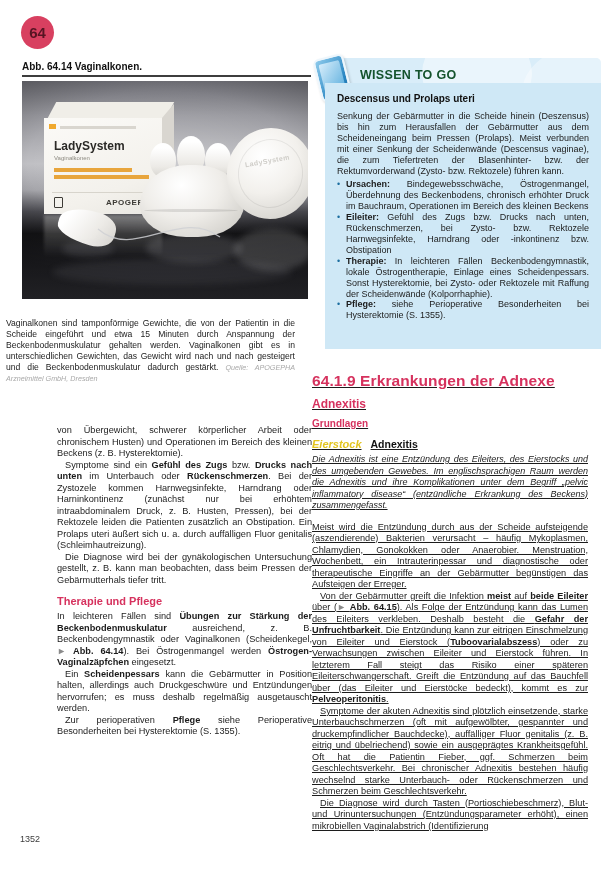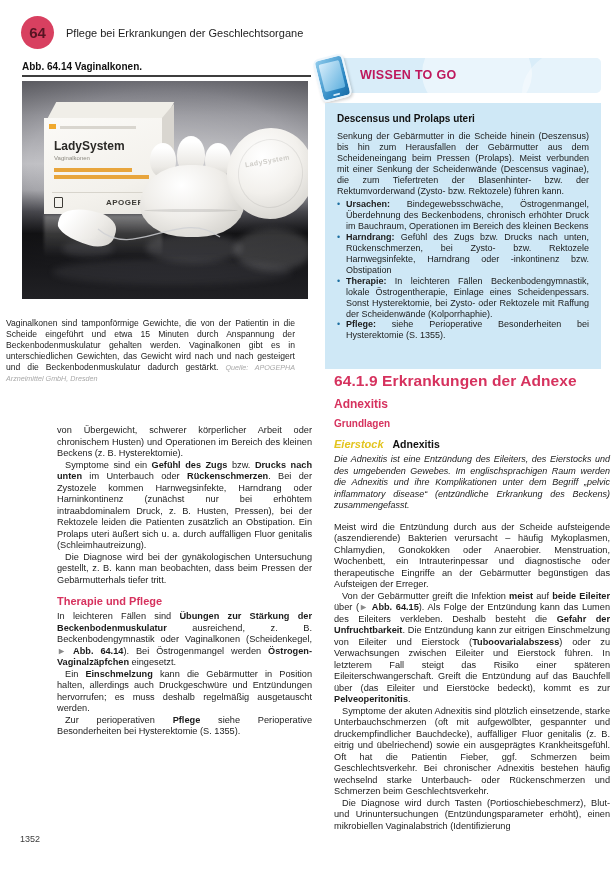--- a/index.html
+++ b/index.html
@@ -66,45 +66,45 @@
   .refl.r2{left:212px;top:148px;width:78px;height:42px;background:rgba(240,240,244,0.16);}
   .refl.r3{left:40px;top:160px;width:52px;height:16px;background:rgba(240,240,244,0.10);}
   .refl.r4{left:30px;top:178px;width:240px;height:26px;background:rgba(150,150,158,0.12);}
 
   .caption{position:absolute;left:6px;top:304px;width:289px;font-size:8.6px;line-height:11px;
     text-align:justify;color:#222;margin-top:14px;}
   .caption .source{font-size:7.2px;font-style:italic;color:#a9a9a9;}
 
   
   .col-left{position:absolute;left:57px;top:389px;width:255px;margin-top:36px;}
-  .col-right{position:absolute;left:334px;top:372px;width:276px;}
+  .col-right{position:absolute;left:312px;top:372px;width:276px;text-decoration:underline;}
   .para{margin:0;font-size:9.2px;line-height:11.5px;text-align:justify;color:#1c1c1c;}
   .indent{text-indent:8px;}
   .seg-b{font-weight:700;}
   .seg-a{color:#8a8a8a;}
   .sub-red{margin:9px 0 4px 0;font-size:11px;font-weight:700;color:#d6325e;}
 
   
   .wtg-band{position:absolute;left:332px;top:58px;width:269px;height:35px;background:#d9edf9;
     border-radius:5px;overflow:hidden;}
   .wtg-band .c1{position:absolute;left:90px;top:-30px;width:110px;height:90px;border-radius:50%;
     background:rgba(255,255,255,0.45);}
   .wtg-band .c2{position:absolute;left:190px;top:-12px;width:120px;height:95px;border-radius:50%;
     background:rgba(255,255,255,0.35);}
   .wtg-title{position:absolute;left:360px;top:68px;font-size:12.5px;font-weight:700;
-    color:#be185d;letter-spacing:0.3px;}
+    color:#14532d;letter-spacing:0.3px;}
   .phone-icon{position:absolute;left:317px;top:56px;width:27px;height:40px;
     transform:rotate(-14deg);background:linear-gradient(135deg,#8ecbec 0%,#2a86c2 70%,#1b6ba3 100%);
     border-radius:6px;border:2px solid #edf6fc;box-shadow:1px 2px 3px rgba(0,0,0,0.18);}
   .phone-icon .screen{position:absolute;left:3px;right:3px;top:4px;bottom:8px;border-radius:2px;
     background:linear-gradient(135deg,#d6edfb 0%,#5fb0de 100%);}
   .phone-icon .btn{position:absolute;left:50%;bottom:2px;width:7px;height:2.5px;margin-left:-3.5px;
     background:#d8ecf8;border-radius:1px;}
 
-  .wtg-box{position:absolute;left:325px;top:103px;width:276px;height:266px;background:#cfe8f6;
+  .wtg-box{position:absolute;left:325px;top:83px;width:276px;height:266px;background:#cfe8f6;
     border-radius:0;box-sizing:border-box;padding:10px 12px;}
   .wtg-box .boxtitle{font-size:10px;font-weight:700;color:#111;margin:0 0 7px 0;}
   .wtg-box .boxpara{margin:0 0 3px 0;font-size:9px;line-height:10.9px;text-align:justify;color:#1c1c1c;}
   .bullet{display:flex;margin:0;}
   .bullet .dot{flex:0 0 9px;font-size:9px;line-height:10.9px;color:#1c6ea0;}
   .bullet .btext{flex:1;font-size:9px;line-height:10.9px;text-align:justify;color:#1c1c1c;}
 
   
   .h-section{margin:0 0 7px 0;font-size:15.5px;font-weight:700;color:#d6325e;letter-spacing:0.1px;}
   .h-sub1{margin:0 0 7px 0;font-size:12px;font-weight:700;color:#d6325e;}
@@ -116,21 +116,20 @@
     text-align:justify;color:#222;}
 
   .page-number{position:absolute;left:20px;top:834px;font-size:9px;color:#3c3c3c;}
 </style>
 </head>
 <body>
 
 <div class="page">
 
   <div class="chapter-badge">64</div>
-  <div class="chapter-title">Pflege bei Erkrankungen der Geschlechtsorgane</div>
 
   <div class="fig-label">Abb. 64.14 Vaginalkonen.</div>
   <div class="fig-rule"></div>
 
   <div class="photo">
     <div class="vignette"></div>
 
     <div class="pbox-top"></div>
     <div class="pbox-side"></div>
     <div class="pbox">
@@ -172,21 +171,21 @@
   </div>
 
   <p class="caption"><span>Vaginalkonen sind tamponförmige Gewichte, die von der Patientin in die Scheide eingeführt und etwa 15 Minuten durch Anspannung der Beckenbodenmuskulatur gehalten werden. Vaginalkonen gibt es in unterschiedlichen Gewichten, das Gewicht wird nach und nach gesteigert und die Beckenbodenmuskulatur dadurch gestärkt. </span><span class="source">Quelle: APOGEPHA Arzneimittel GmbH, Dresden</span></p>
 
   <div class="col-left">
     <p class="para"><span>von Übergewicht, schwerer körperlicher Arbeit oder chronischem Husten) und Operationen im Bereich des kleinen Beckens (z. B. Hysterektomie).</span></p>
     <p class="para indent"><span>Symptome sind ein </span><span class="seg-b">Gefühl des Zugs</span><span> bzw. </span><span class="seg-b">Drucks nach unten</span><span> im Unterbauch oder </span><span class="seg-b">Rückenschmerzen</span><span>. Bei der Zystozele kommen Harnwegsinfekte, Harndrang oder Harninkontinenz (zunächst nur bei erhöhtem intraabdominalem Druck, z. B. Husten, Pressen), bei der Rektozele leiden die Patienten zusätzlich an Obstipation. Ein Prolaps uteri äußert sich u. a. durch auffälligen Fluor genitalis (Schleimhautreizung).</span></p>
     <p class="para indent"><span>Die Diagnose wird bei der gynäkologischen Untersuchung gestellt, z. B. kann man beobachten, dass beim Pressen der Gebärmutterhals tiefer tritt.</span></p>
     <h3 class="sub-red">Therapie und Pflege</h3>
     <p class="para"><span>In leichteren Fällen sind </span><span class="seg-b">Übungen zur Stärkung der Beckenbodenmuskulatur</span><span> ausreichend, z. B. Beckenbodengymnastik oder Vaginalkonen (Scheidenkegel, </span><span class="seg-a">► </span><span class="seg-b">Abb. 64.14</span><span>). Bei Östrogenmangel werden </span><span class="seg-b">Östrogen-Vaginalzäpfchen</span><span> eingesetzt.</span></p>
-    <p class="para indent"><span>Ein </span><span class="seg-b">Einschmelzung</span><span> kann die Gebärmutter in Position halten, allerdings auch Druckgeschwüre und Entzündungen hervorrufen; es muss deshalb regelmäßig ausgetauscht werden.</span></p>
+    <p class="para indent"><span>Ein </span><span class="seg-b">Scheidenpessars</span><span> kann die Gebärmutter in Position halten, allerdings auch Druckgeschwüre und Entzündungen hervorrufen; es muss deshalb regelmäßig ausgetauscht werden.</span></p>
     <p class="para indent"><span>Zur perioperativen </span><span class="seg-b">Pflege</span><span> siehe Perioperative Besonderheiten bei Hysterektomie (S. 1355).</span></p>
   </div>
 
   <div class="wtg-band">
     <div class="c1"></div>
     <div class="c2"></div>
   </div>
   <div class="phone-icon">
     <div class="screen"></div>
     <div class="btn"></div>
@@ -195,21 +194,21 @@
 
   <div class="wtg-box">
     <p class="boxtitle">Descensus und Prolaps uteri</p>
     <p class="boxpara">Senkung der Gebärmutter in die Scheide hinein (Deszensus) bis hin zum Herausfallen der Gebärmutter aus dem Scheideneingang beim Pressen (Prolaps). Meist verbunden mit einer Senkung der Scheidenwände (Descensus vaginae), die zum Tiefertreten der Blasenhinter- bzw. der Rektumvorderwand (Zysto- bzw. Rektozele) führen kann.</p>
     <div class="bullet">
       <span class="dot">•</span>
       <span class="btext"><span class="seg-b">Ursachen:</span><span> Bindegewebsschwäche, Östrogenmangel, Überdehnung des Beckenbodens, chronisch erhöhter Druck im Bauchraum, Operationen im Bereich des kleinen Beckens</span></span>
     </div>
     <div class="bullet">
       <span class="dot">•</span>
-      <span class="btext"><span class="seg-b">Harndrang:</span><span> Gefühl des Zugs bzw. Drucks nach unten, Rückenschmerzen, bei Zysto- bzw. Rektozele Harnwegsinfekte, Harndrang oder -inkontinenz bzw. Obstipation</span></span>
+      <span class="btext"><span class="seg-b">Eileiter:</span><span> Gefühl des Zugs bzw. Drucks nach unten, Rückenschmerzen, bei Zysto- bzw. Rektozele Harnwegsinfekte, Harndrang oder -inkontinenz bzw. Obstipation</span></span>
     </div>
     <div class="bullet">
       <span class="dot">•</span>
       <span class="btext"><span class="seg-b">Therapie:</span><span> In leichteren Fällen Beckenbodengymnastik, lokale Östrogentherapie, Einlage eines Scheidenpessars. Sonst Hysterektomie, bei Zysto- oder Rektozele mit Raffung der Scheidenwände (Kolporrhaphie).</span></span>
     </div>
     <div class="bullet">
       <span class="dot">•</span>
       <span class="btext"><span class="seg-b">Pflege:</span><span> siehe Perioperative Besonderheiten bei Hysterektomie (S. 1355).</span></span>
     </div>
   </div>

